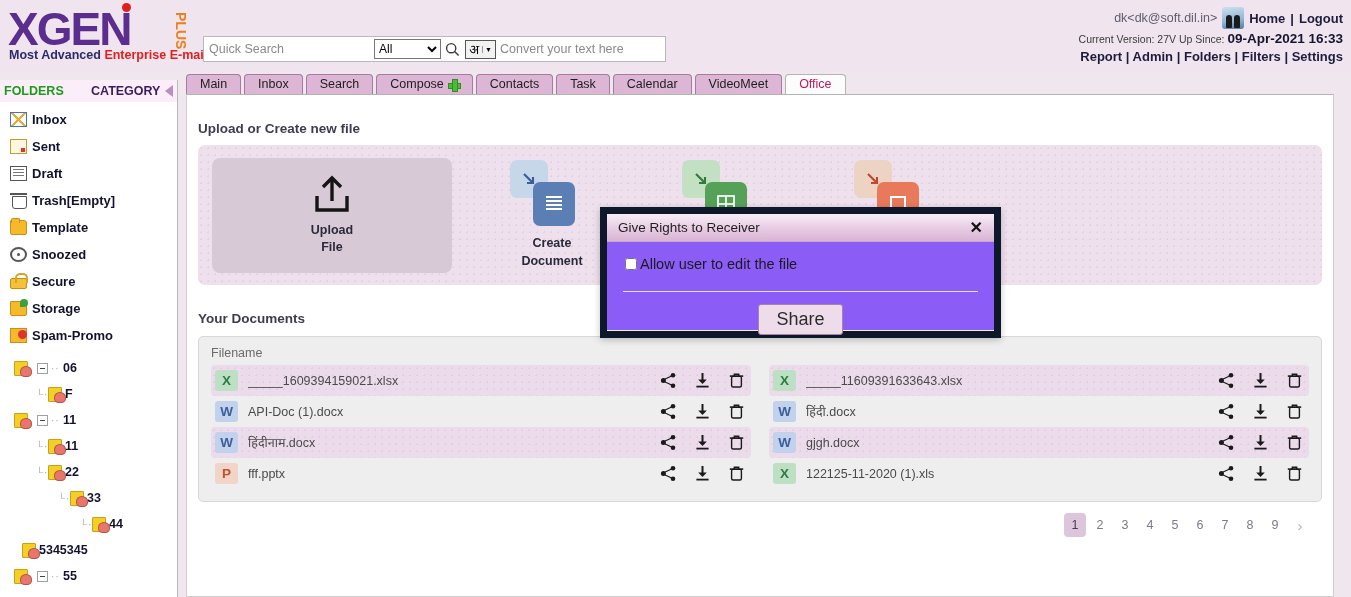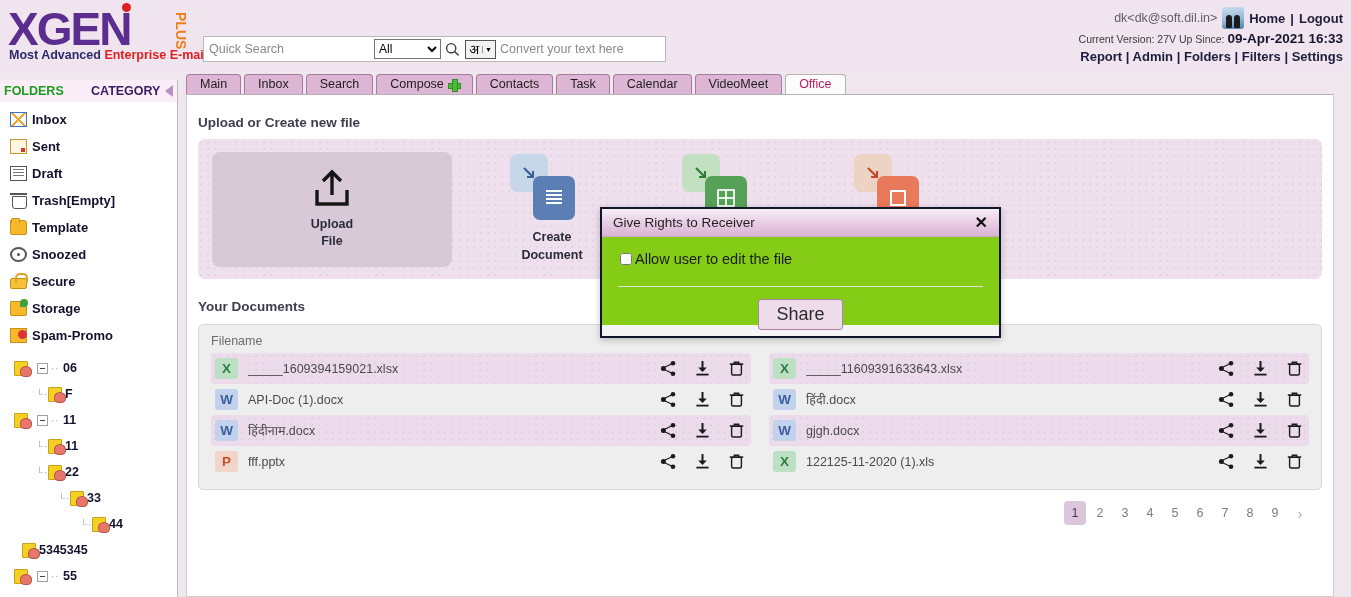--- a/index.html
+++ b/index.html
@@ -178,21 +178,21 @@
   }
   .plusbadge::before { content:""; position:absolute; left:0; top:4px; width:11px; height:4px; background:#4cbb3c; border:1px solid #2f8f22;}
   .plusbadge::after  { content:""; position:absolute; left:4px; top:0; width:4px; height:11px; background:#4cbb3c; border:1px solid #2f8f22;}
 
   
   .content {
     position: absolute; left: 186px; top: 94px; width: 1148px; height: 503px;
     background: #ffffff; border: 1px solid #cfcfcf; border-top: 1px solid #b3b3b3;
     overflow: hidden;
   }
-  .sec-title { font-size: 13.5px; font-weight: bold; color: #3d3d4f; margin: 20px 0 0 11px; }
+  .sec-title { font-size: 13.5px; font-weight: bold; color: #3d3d4f; margin: 26px 0 0 11px; }
 
   .create-panel {
     margin: 9px 11px 0 11px; height: 140px; border-radius: 7px;
     background: #eee0ec;
     background-image: radial-gradient(#e3d0e1 1px, transparent 1px);
     background-size: 7px 7px;
     display: flex; align-items: center; padding: 0 14px; gap: 20px; position: relative;
   }
   .upload-box {
     width: 240px; height: 115px; border-radius: 8px; background: #d8c9d7;
@@ -244,31 +244,31 @@
   .pg {
     min-width: 22px; height: 24px; border-radius: 4px; display:flex; align-items:center; justify-content:center;
     font-size: 12.5px; color: #7a7a8a; cursor: pointer; padding: 0 5px;
   }
   .pg.active { background: #dcc6dc; color: #4a3a52; font-weight: normal; }
   .pg.next { color: #b0b0b0; font-size: 15px; }
 
   
   .modal {
     position: absolute; left: 600px; top: 207px; width: 401px; height: 131px;
-    background: #f4f4f4; border: 2px solid #0f172a; box-shadow: 0 2px 7px rgba(0,0,0,.22);
+    background: #f4f4f4; border: 7px solid #0f172a; box-shadow: 0 2px 7px rgba(0,0,0,.22);
     z-index: 50;
   }
   .modal-title {
     height: 28px; background: linear-gradient(180deg,#f7edf5 0%, #e7cbe3 55%, #d9b4d4 100%);
     border-bottom: 1px solid #c9a9c6; display:flex; align-items:center;
     padding: 0 8px 0 11px; justify-content: space-between;
   }
   .modal-title .t { font-size: 13.5px; color: #1e1e1e; }
   .modal-close { font-size: 16px; font-weight: bold; color: #111; cursor: pointer; line-height: 16px; padding: 0 3px; }
-  .modal-body { padding: 14px 0 12px 0; background: #84cc16; height: 88px; position: relative; }
+  .modal-body { padding: 14px 0 12px 0; background: #8b5cf6; height: 88px; position: relative; }
   .chk-row { display:flex; align-items:center; gap: 3px; padding-left: 18px; }
   .chk-row input { width: 12px; height: 12px; margin: 0; }
   .chk-row label { font-size: 14.5px; color: #1b1b1b; cursor: pointer; }
   .modal-div { height: 1px; background: #e0e0e0; margin: 19px 16px 0 16px; }
   .share-btn {
     display: block; margin: 12px auto 0 auto; padding: 4px 17px;
     background: #eedcea; border: 1px solid #a982a5; border-radius: 3px;
     font-size: 18px; color: #2c2c2c; cursor: pointer;
     font-family: "Liberation Sans", sans-serif;
   }

